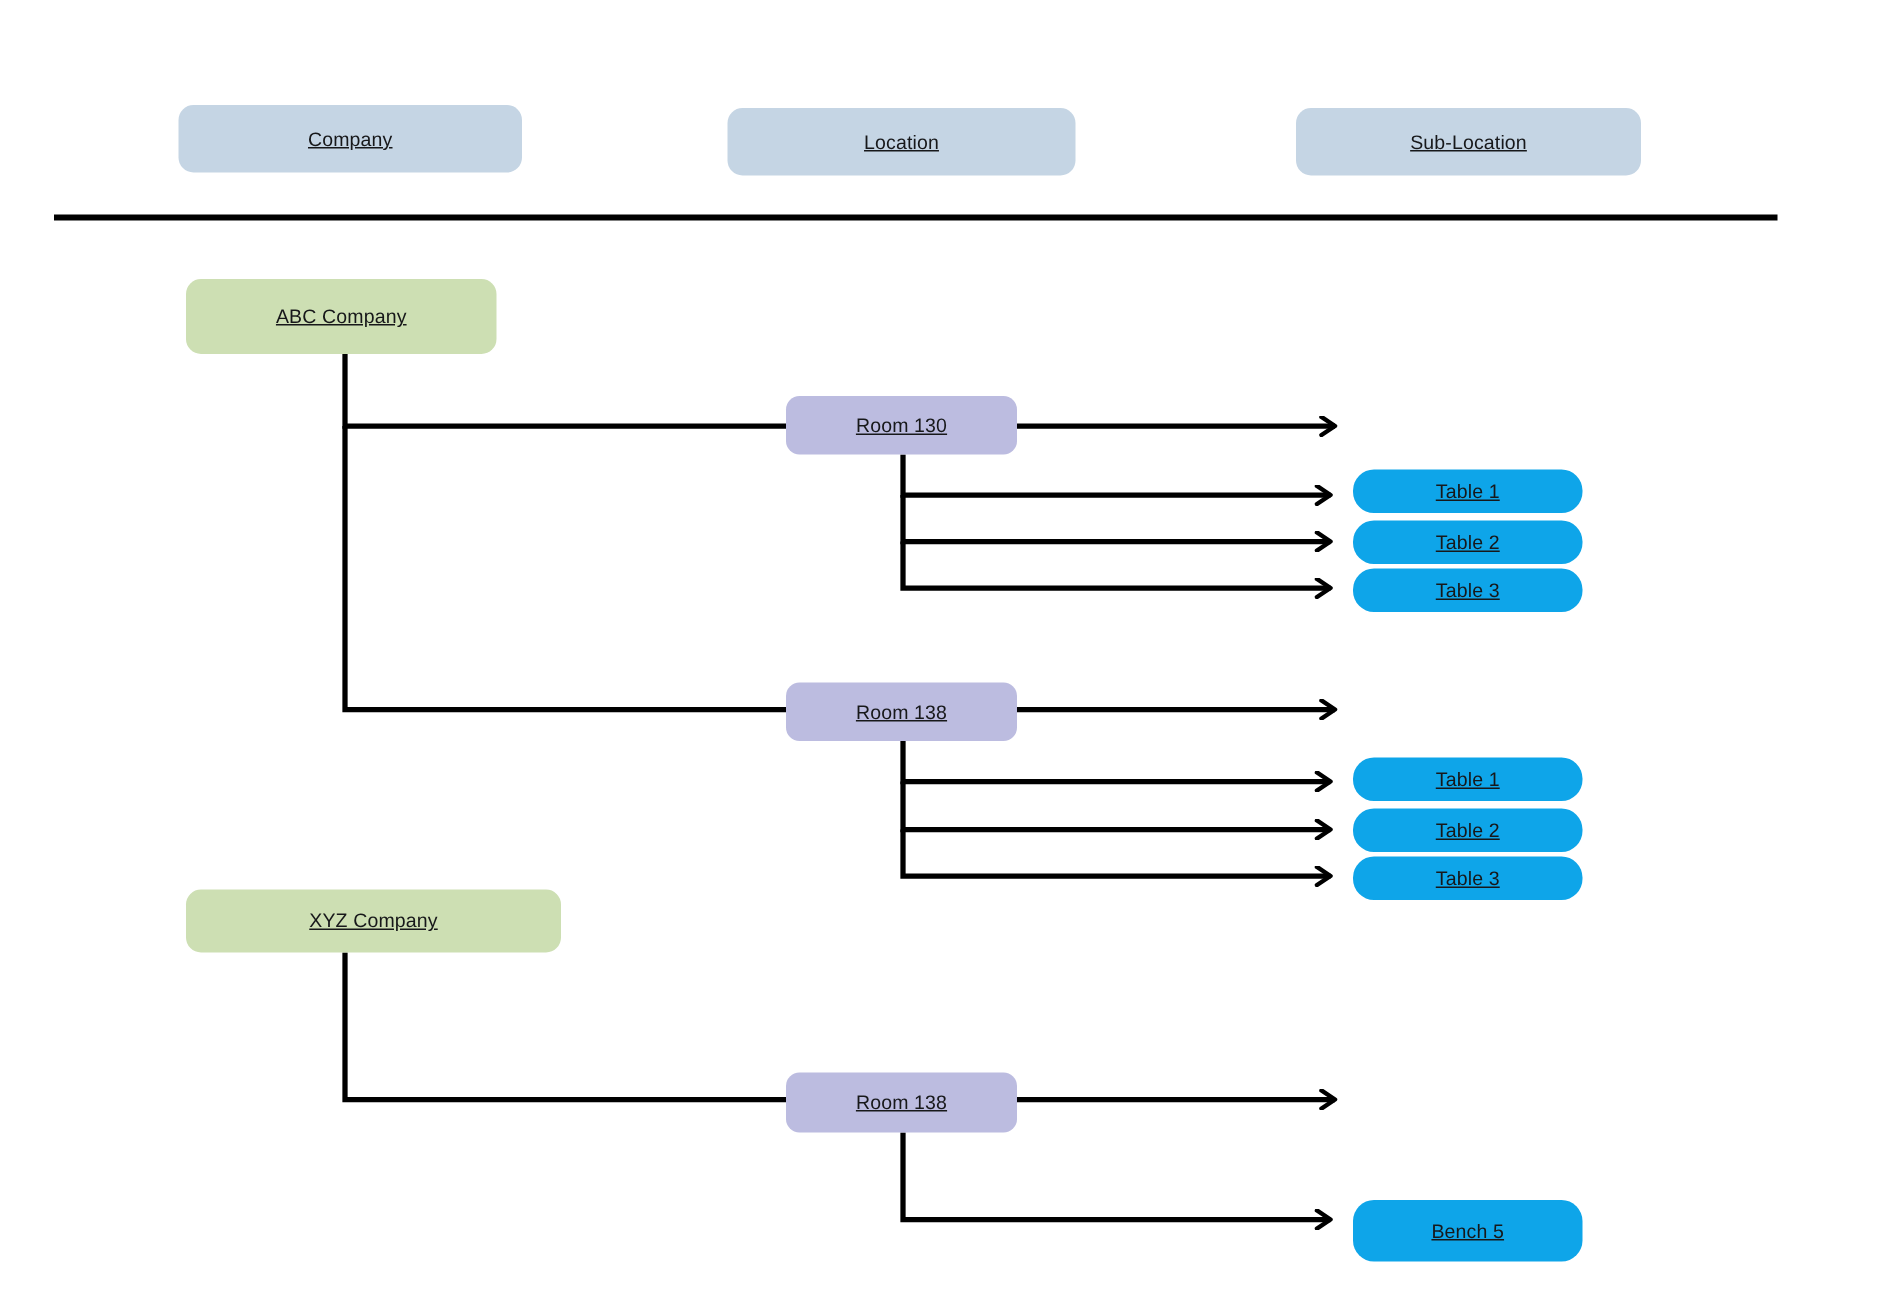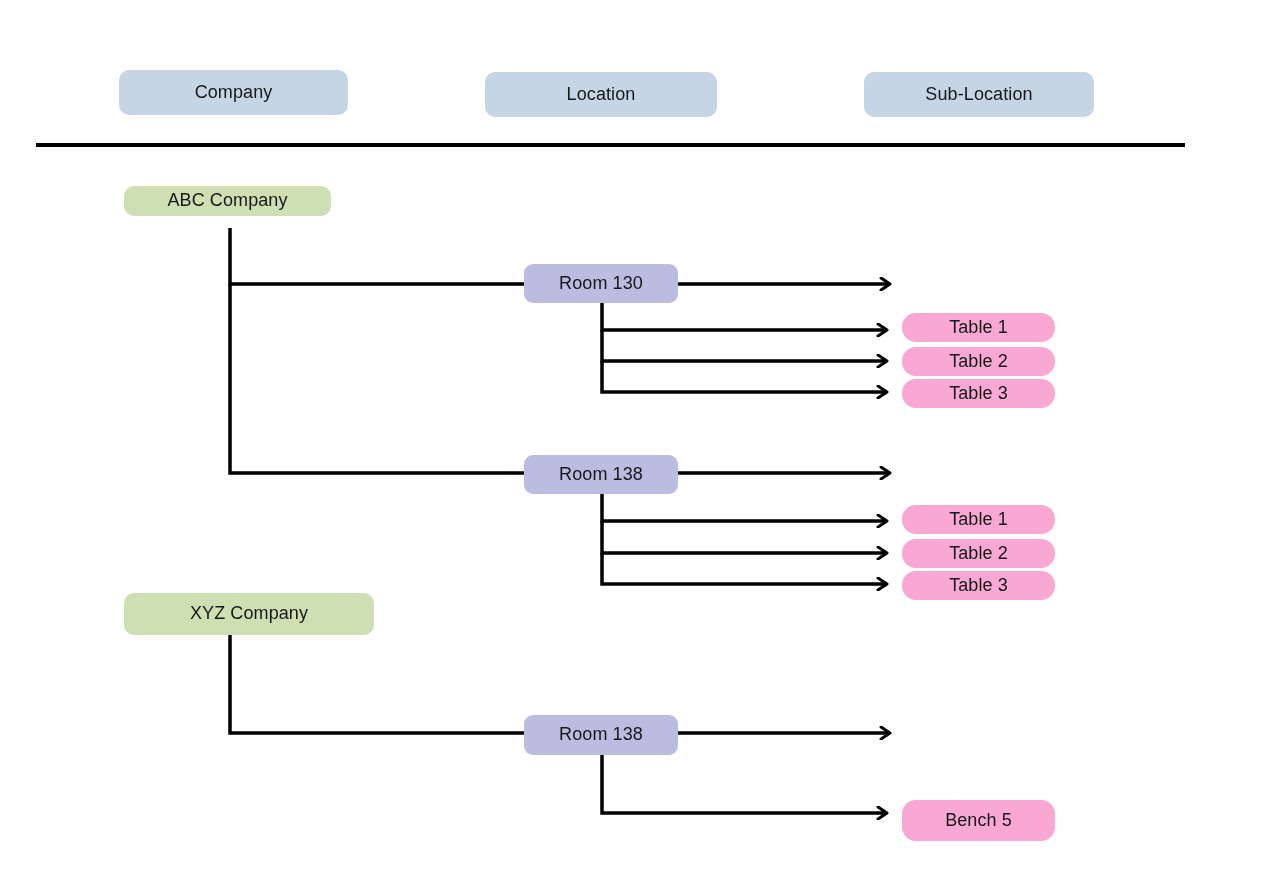--- a/index.html
+++ b/index.html
@@ -26,40 +26,41 @@
     pointer-events: none;
   }
   .node {
     position: absolute;
     box-sizing: border-box;
     display: flex;
     align-items: center;
     justify-content: center;
     text-align: center;
     color: #17181a;
-    font-size: 18px;
+    font-size: 13px;
     line-height: 1.2;
     border-radius: 9px;
     letter-spacing: 0.1px;
     z-index: 2;
+    text-decoration: underline;
   }
   .node.header {
     background: #c5d5e4;
     border-radius: 10px;
   }
   .node.company {
     background: #cddfb3;
     border-radius: 10px;
   }
   .node.room {
     background: #bcbce0;
     border-radius: 9px;
   }
   .node.table {
-    background: #f9a8d4;
+    background: #0ea5e9;
     border-radius: 14px;
   }
   .divider {
     position: absolute;
     background: #000000;
     z-index: 1;
   }
 </style>
 </head>
 <body>
@@ -96,21 +97,21 @@
 
     <path d="M 602 494 L 602 521 L 887 521" fill="none" stroke="#000000" stroke-width="3.5" marker-end="url(#arrowhead)"></path>
     <path d="M 602 521 L 602 553 L 887 553" fill="none" stroke="#000000" stroke-width="3.5" marker-end="url(#arrowhead)"></path>
     <path d="M 602 553 L 602 584 L 887 584" fill="none" stroke="#000000" stroke-width="3.5" marker-end="url(#arrowhead)"></path>
 
     <path d="M 230 635 L 230 733 L 890 733" fill="none" stroke="#000000" stroke-width="3.5" marker-end="url(#arrowhead)"></path>
 
     <path d="M 602 755 L 602 813 L 887 813" fill="none" stroke="#000000" stroke-width="3.5" marker-end="url(#arrowhead)"></path>
   </svg>
 
-  <div class="node company" style="left:124px; top:186px; width:207px; height:30px;align-items:center;">
+  <div class="node company" style="left:124px; top:186px; width:207px; height:50px;align-items:center;">
     <span>ABC Company</span>
   </div>
 
   <div class="node company" style="left:124px; top:593px; width:250px; height:42px;">
     <span>XYZ Company</span>
   </div>
 
   <div class="node room" style="left:524px; top:264px; width:154px; height:39px;">
     <span>Room 130</span>
   </div>

